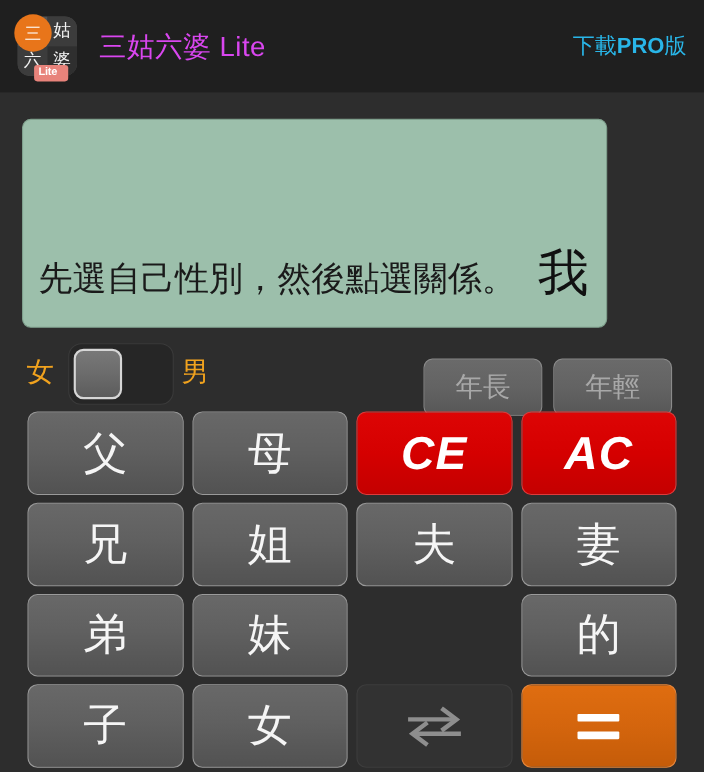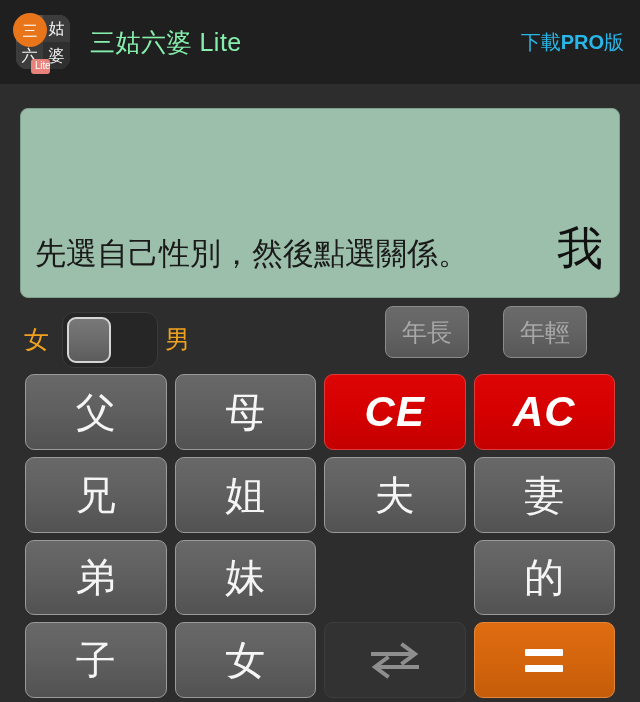--- a/index.html
+++ b/index.html
@@ -68,52 +68,52 @@
     font-size: 15px;
     color: #ffffff;
     line-height: 1;
   }
   #icon-badge {
     position: absolute;
     left: 15px; bottom: -5px;
     background: #e8837b;
     color: #ffffff;
     font-size: 10px;
-    font-weight: normal;
-    line-height: 1;
-    padding: 2px 0 3px 4px;
+    font-weight: bold;
+    line-height: 1;
+    padding: 2px 10px 3px 4px;
     border-radius: 3px;
     letter-spacing: -0.2px;
   }
 
   #app-title {
     margin-left: 20px;
     font-size: 25px;
-    color: #86efac;
+    color: #d946ef;
     letter-spacing: 0.5px;
     white-space: nowrap;
   }
 
   #pro-link {
     position: absolute;
     right: 16px;
     top: 50%;
     transform: translateY(-50%);
     font-size: 20px;
     color: #29b6e8;
     white-space: nowrap;
     cursor: pointer;
   }
   #pro-link .pro-em { font-weight: bold; }
 
   
   #display {
     position: absolute;
     left: 20px; top: 108px;
-    width: 600px; height: 190px;
+    width: 532px; height: 190px;
     background: #9cbfab;
     border-radius: 8px;
     border: 1px solid #7fa08d;
     display: flex;
     align-items: flex-end;
     padding: 0 14px 22px 14px;
   }
   #display-expr {
     flex: 1 1 auto;
     font-size: 31px;
@@ -163,22 +163,22 @@
     position: absolute;
     left: 4px; top: 4px;
     width: 44px; height: 46px;
     border-radius: 9px;
     background: linear-gradient(to bottom, #787878 0%, #6d6d6d 45%, #5c5c5c 100%);
     border: 2px solid #d6d6d6;
   }
 
   .age-btn {
     position: absolute;
-    top: 0;
-    width: 84px; height: 52px;
+    top: 20px;
+    width: 108px; height: 52px;
     border-radius: 8px;
     background: linear-gradient(to bottom, #6a6a6a 0%, #636363 50%, #575757 100%);
     border: 1px solid #8a8a8a;
     color: #a8a8a8;
     font-size: 25px;
     display: flex;
     align-items: center;
     justify-content: center;
     cursor: pointer;
     line-height: 1;

